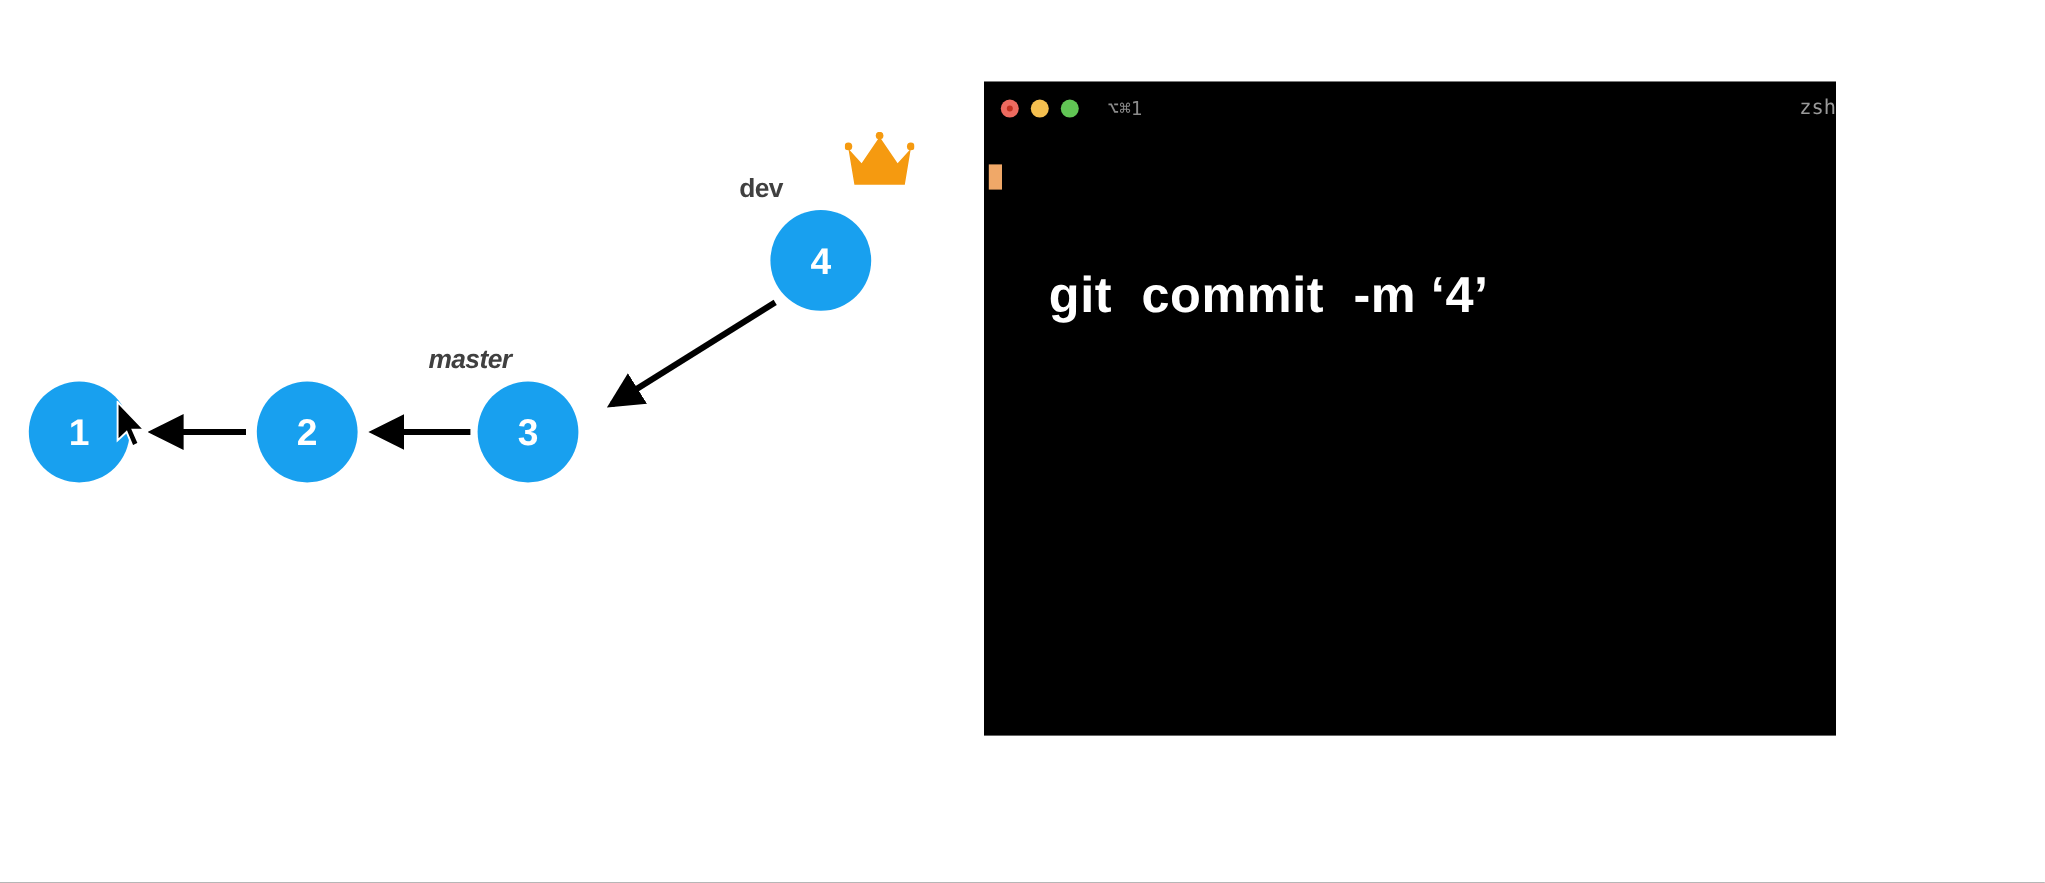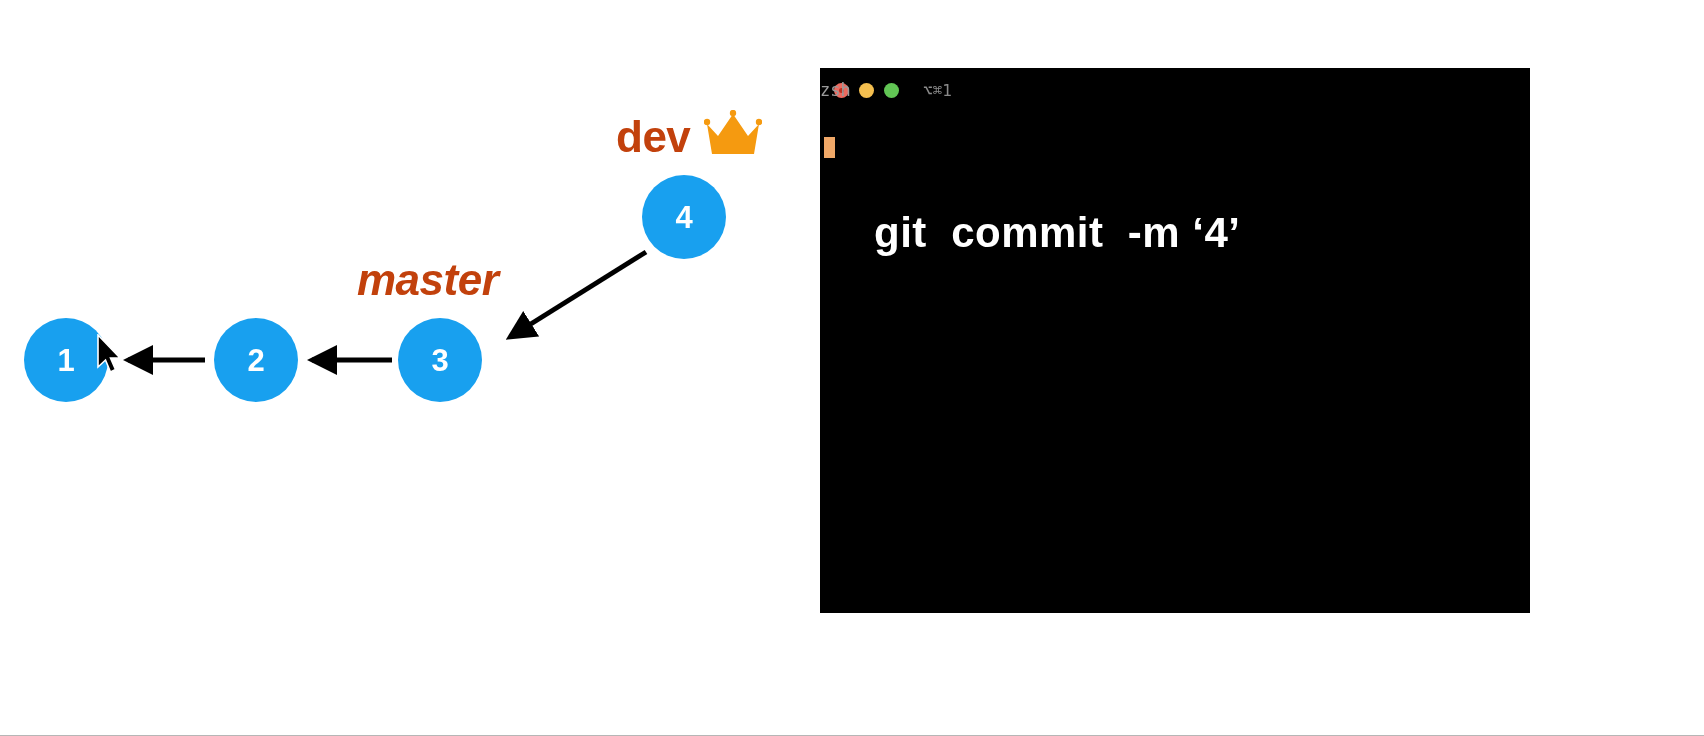--- a/index.html
+++ b/index.html
@@ -35,26 +35,27 @@
     font-family: "Liberation Sans", sans-serif;
     line-height: 1;
   }
   #node-1 { left: 24px;  top: 318px; }
   #node-2 { left: 214px; top: 318px; }
   #node-3 { left: 398px; top: 318px; }
   #node-4 { left: 642px; top: 175px; }
 
   .branch-label {
     position: absolute;
-    font-size: 44px;
+    font-size: 22px;
     font-weight: 700;
-    color: #c2410c;
+    color: #404040;
     font-family: "Liberation Sans", sans-serif;
     white-space: nowrap;
     letter-spacing: -0.5px;
+    margin-top: 32px;
   }
   #label-master { left: 357px; top: 255px; font-style: italic; }
   #label-dev    { left: 616px; top: 112px; }
 
   #crown-icon {
     position: absolute;
     left: 704px; top: 110px;
     width: 58px; height: 48px;
   }
 
@@ -108,21 +109,21 @@
   #window-shortcut {
     color: #8a8a8a;
     font-size: 16px;
     font-family: "DejaVu Sans Mono", monospace;
     margin-left: 14px;
     white-space: nowrap;
   }
   #window-shell-title {
     position: absolute;
     left: 0; right: 0;
-    text-align: left;
+    text-align: right;
     color: #9a9a9a;
     font-size: 17px;
     font-family: "DejaVu Sans Mono", monospace;
     pointer-events: none;
   }
   #terminal-body {
     position: relative;
     padding: 0 0 0 4px;
     height: 501px;
   }
@@ -135,21 +136,21 @@
     padding-left: 2px;
   }
   #terminal-cursor {
     position: absolute;
     left: 4px; top: 25px;
     width: 11px; height: 21px;
     background: #f0a868;
   }
   #terminal-command {
     position: absolute;
-    left: 54px; top: 97px;
+    left: 54px; top: 110px;
     color: #ffffff;
     font-size: 42px;
     font-weight: 700;
     font-family: "Liberation Sans", sans-serif;
     white-space: pre;
     letter-spacing: 0.5px;
   }
 
   
   #bottom-divider {

